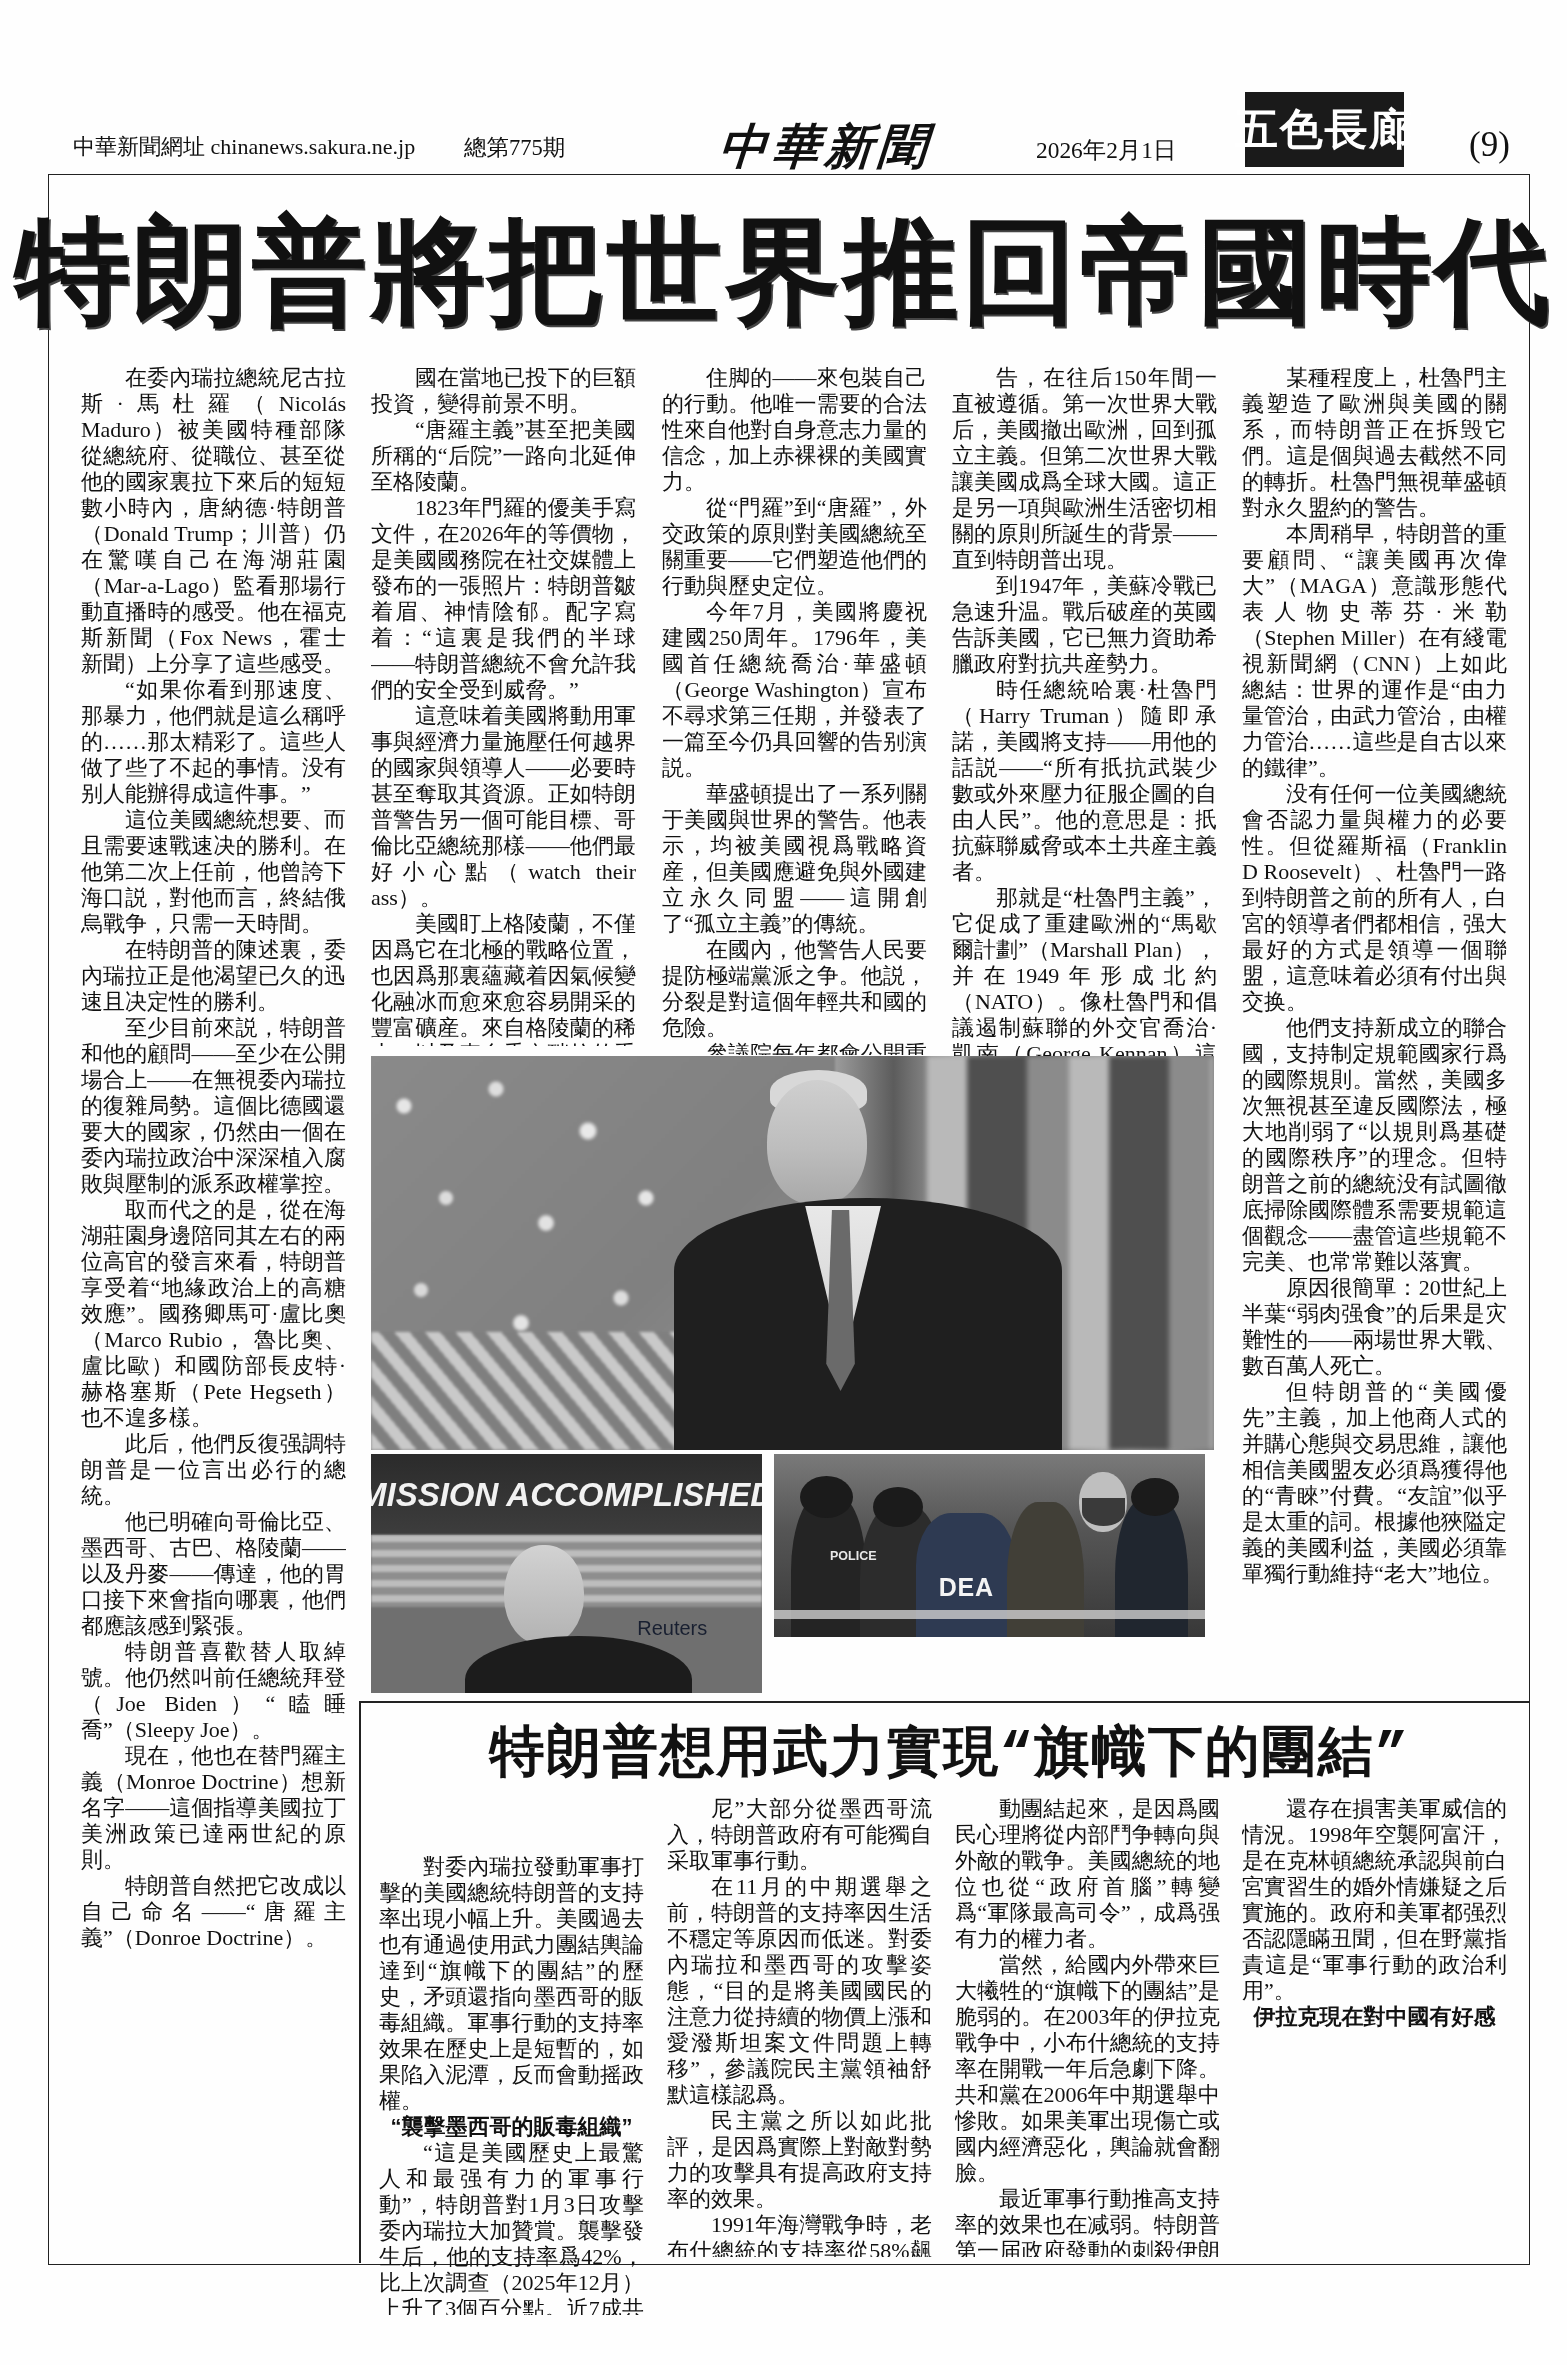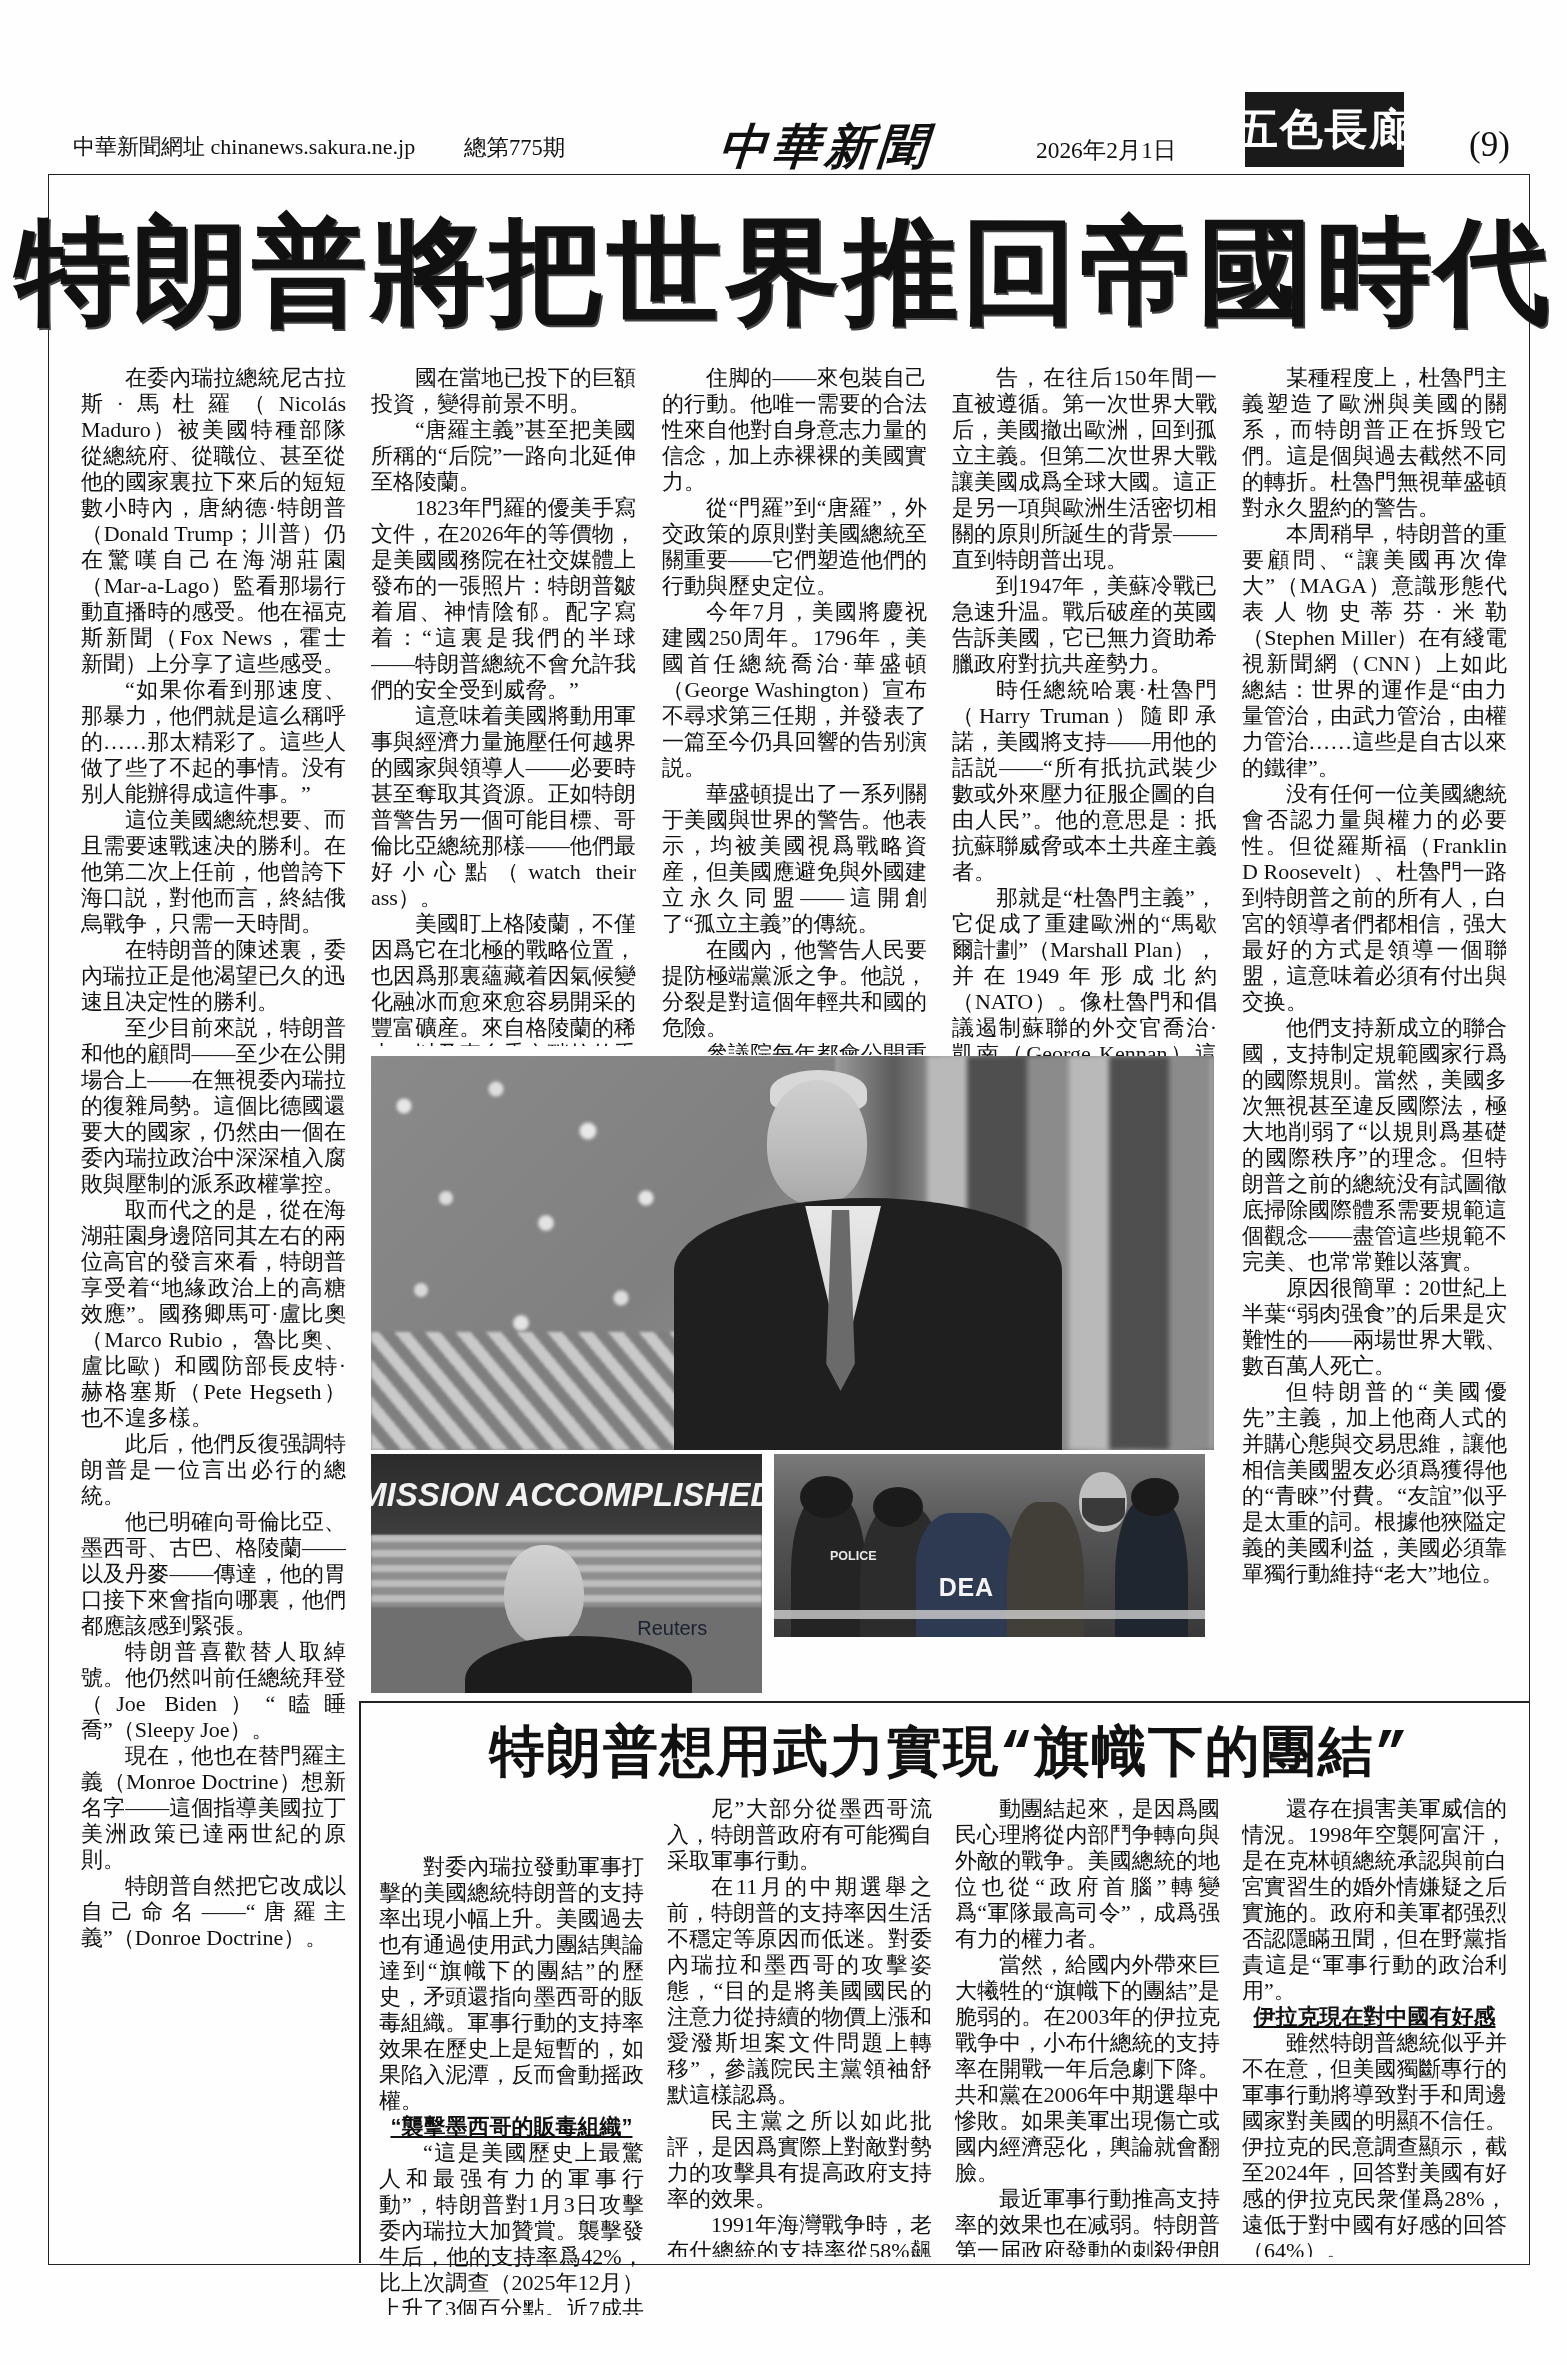--- a/index.html
+++ b/index.html
@@ -25,21 +25,21 @@
       text-shadow:1.7px 1.7px 0 #444;}
   #headline-second{position:absolute;left:371px;top:1712px;width:1157px;height:80px;
       display:flex;align-items:center;justify-content:center;
       font-size:55px;font-weight:900;letter-spacing:1.7px;white-space:nowrap;
       font-family:Liberation Mono, monospace;}
   
   .col{position:absolute;width:265px;overflow:hidden;font-size:22px;line-height:26px;
        text-align:justify;}
   .para{margin:0;text-indent:2em;}
   .subhead{margin:0;text-indent:0;text-align:center;font-weight:bold;
-       font-family:"Liberation Sans","DejaVu Sans",sans-serif;font-size:22px;text-decoration:underline;}
+       font-family:"Liberation Sans","DejaVu Sans",sans-serif;font-size:22px;}
   #col1{left:81px; top:365px;height:1887px;}
   #col2{left:371px;top:365px;height:681px;}
   #col3{left:662px;top:365px;height:690px;}
   #col4{left:952px;top:365px;height:695px;}
   #col5{left:1242px;top:365px;height:1327px;}
   #bcol1{left:379px; top:1812px;height:461px;margin-top:42px;}
   #bcol2{left:667px; top:1796px;height:461px;}
   #bcol3{left:955px;top:1796px;height:461px;}
   #bcol4{left:1242px;top:1796px;height:461px;}
   
@@ -223,17 +223,16 @@
       <p class="para">1991年海灣戰争時，老布什總統的支持率從58%飆升至83%。在“9·11”恐怖襲擊事件發展爲阿富汗戰争的2001年，小布什總統的支持率從51%大幅上升到90%。</p>
     </div>
   <div class="col" id="bcol3">
       <p class="para">動團結起來，是因爲國民心理將從内部鬥争轉向與外敵的戰争。美國總統的地位也從“政府首腦”轉變爲“軍隊最高司令”，成爲强有力的權力者。</p>
       <p class="para">當然，給國内外帶來巨大犧牲的“旗幟下的團結”是脆弱的。在2003年的伊拉克戰争中，小布什總統的支持率在開戰一年后急劇下降。共和黨在2006年中期選舉中慘敗。如果美軍出現傷亡或國内經濟惡化，輿論就會翻臉。</p>
       <p class="para">最近軍事行動推高支持率的效果也在减弱。特朗普第一届政府發動的刺殺伊朗司令蘇萊曼尼的行動，只把支持率提高了5個百分點。擊斃“9·11”恐怖襲擊事件主謀本拉登時，也僅把奥巴馬總統的支持率從44%提高到51%。</p>
     </div>
   <div class="col" id="bcol4">
       <p class="para">還存在損害美軍威信的情況。1998年空襲阿富汗，是在克林頓總統承認與前白宮實習生的婚外情嫌疑之后實施的。政府和美軍都强烈否認隱瞞丑聞，但在野黨指責這是“軍事行動的政治利用”。</p>
       <p class="subhead">伊拉克現在對中國有好感</p>
-      <p class="para">雖然特朗普總統似乎并不在意，但美國獨斷專行的軍事行動將導致對手和周邊國家對美國的明顯不信任。伊拉克的民意調查顯示，截至2024年，回答對美國有好感的伊拉克民衆僅爲28%，遠低于對中國有好感的回答（64%）。</p>
     </div>
 
 </div>
 
 
 </body></html>

